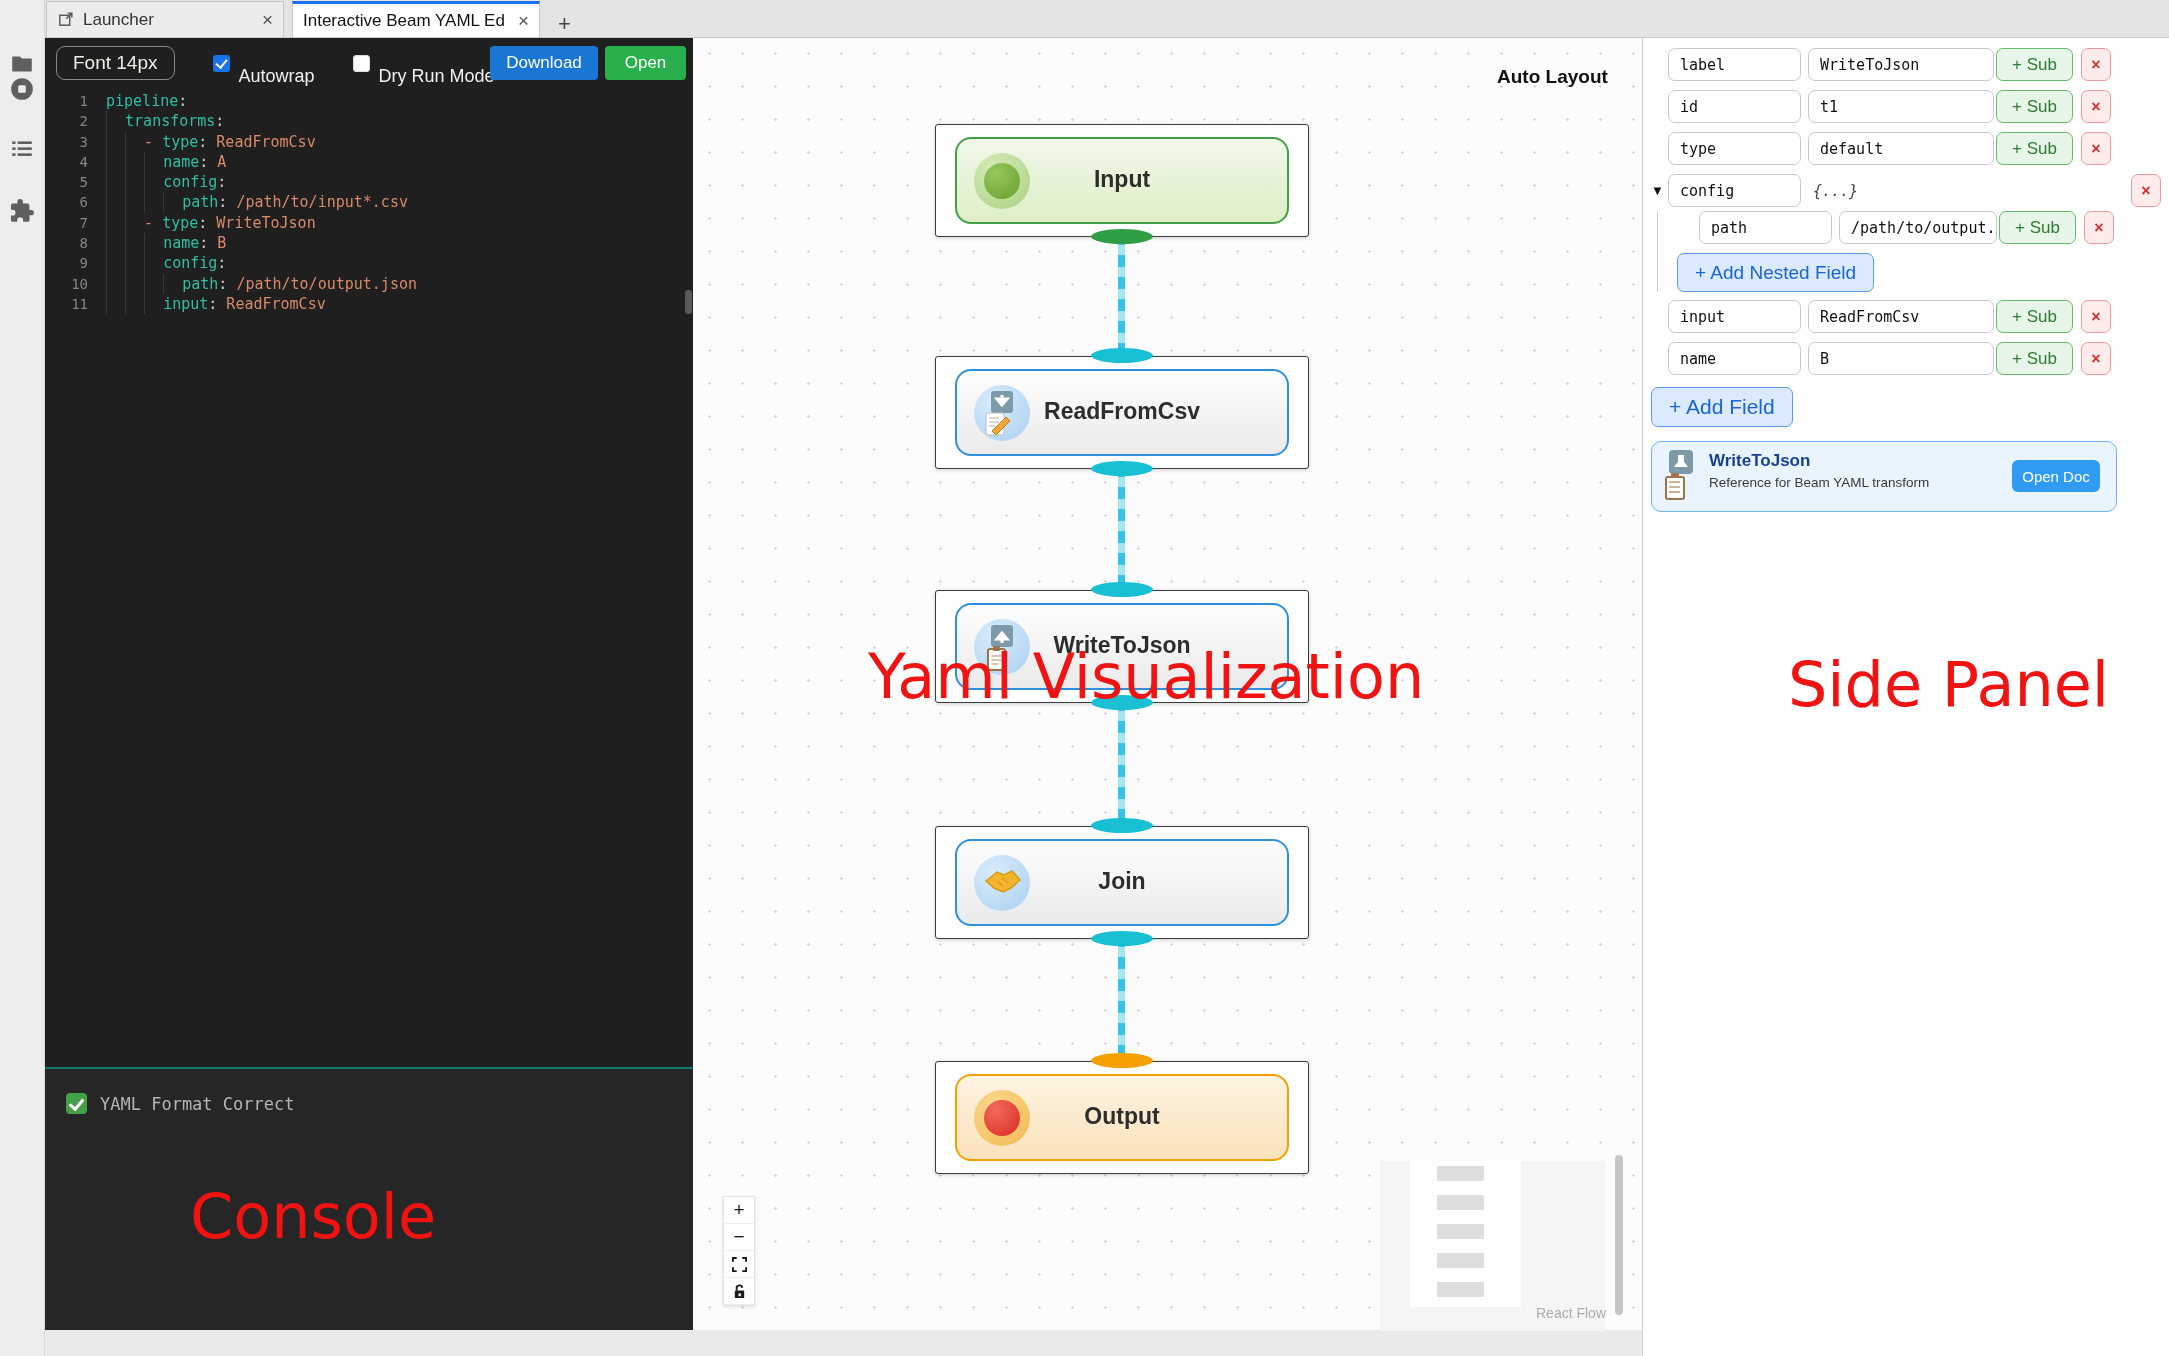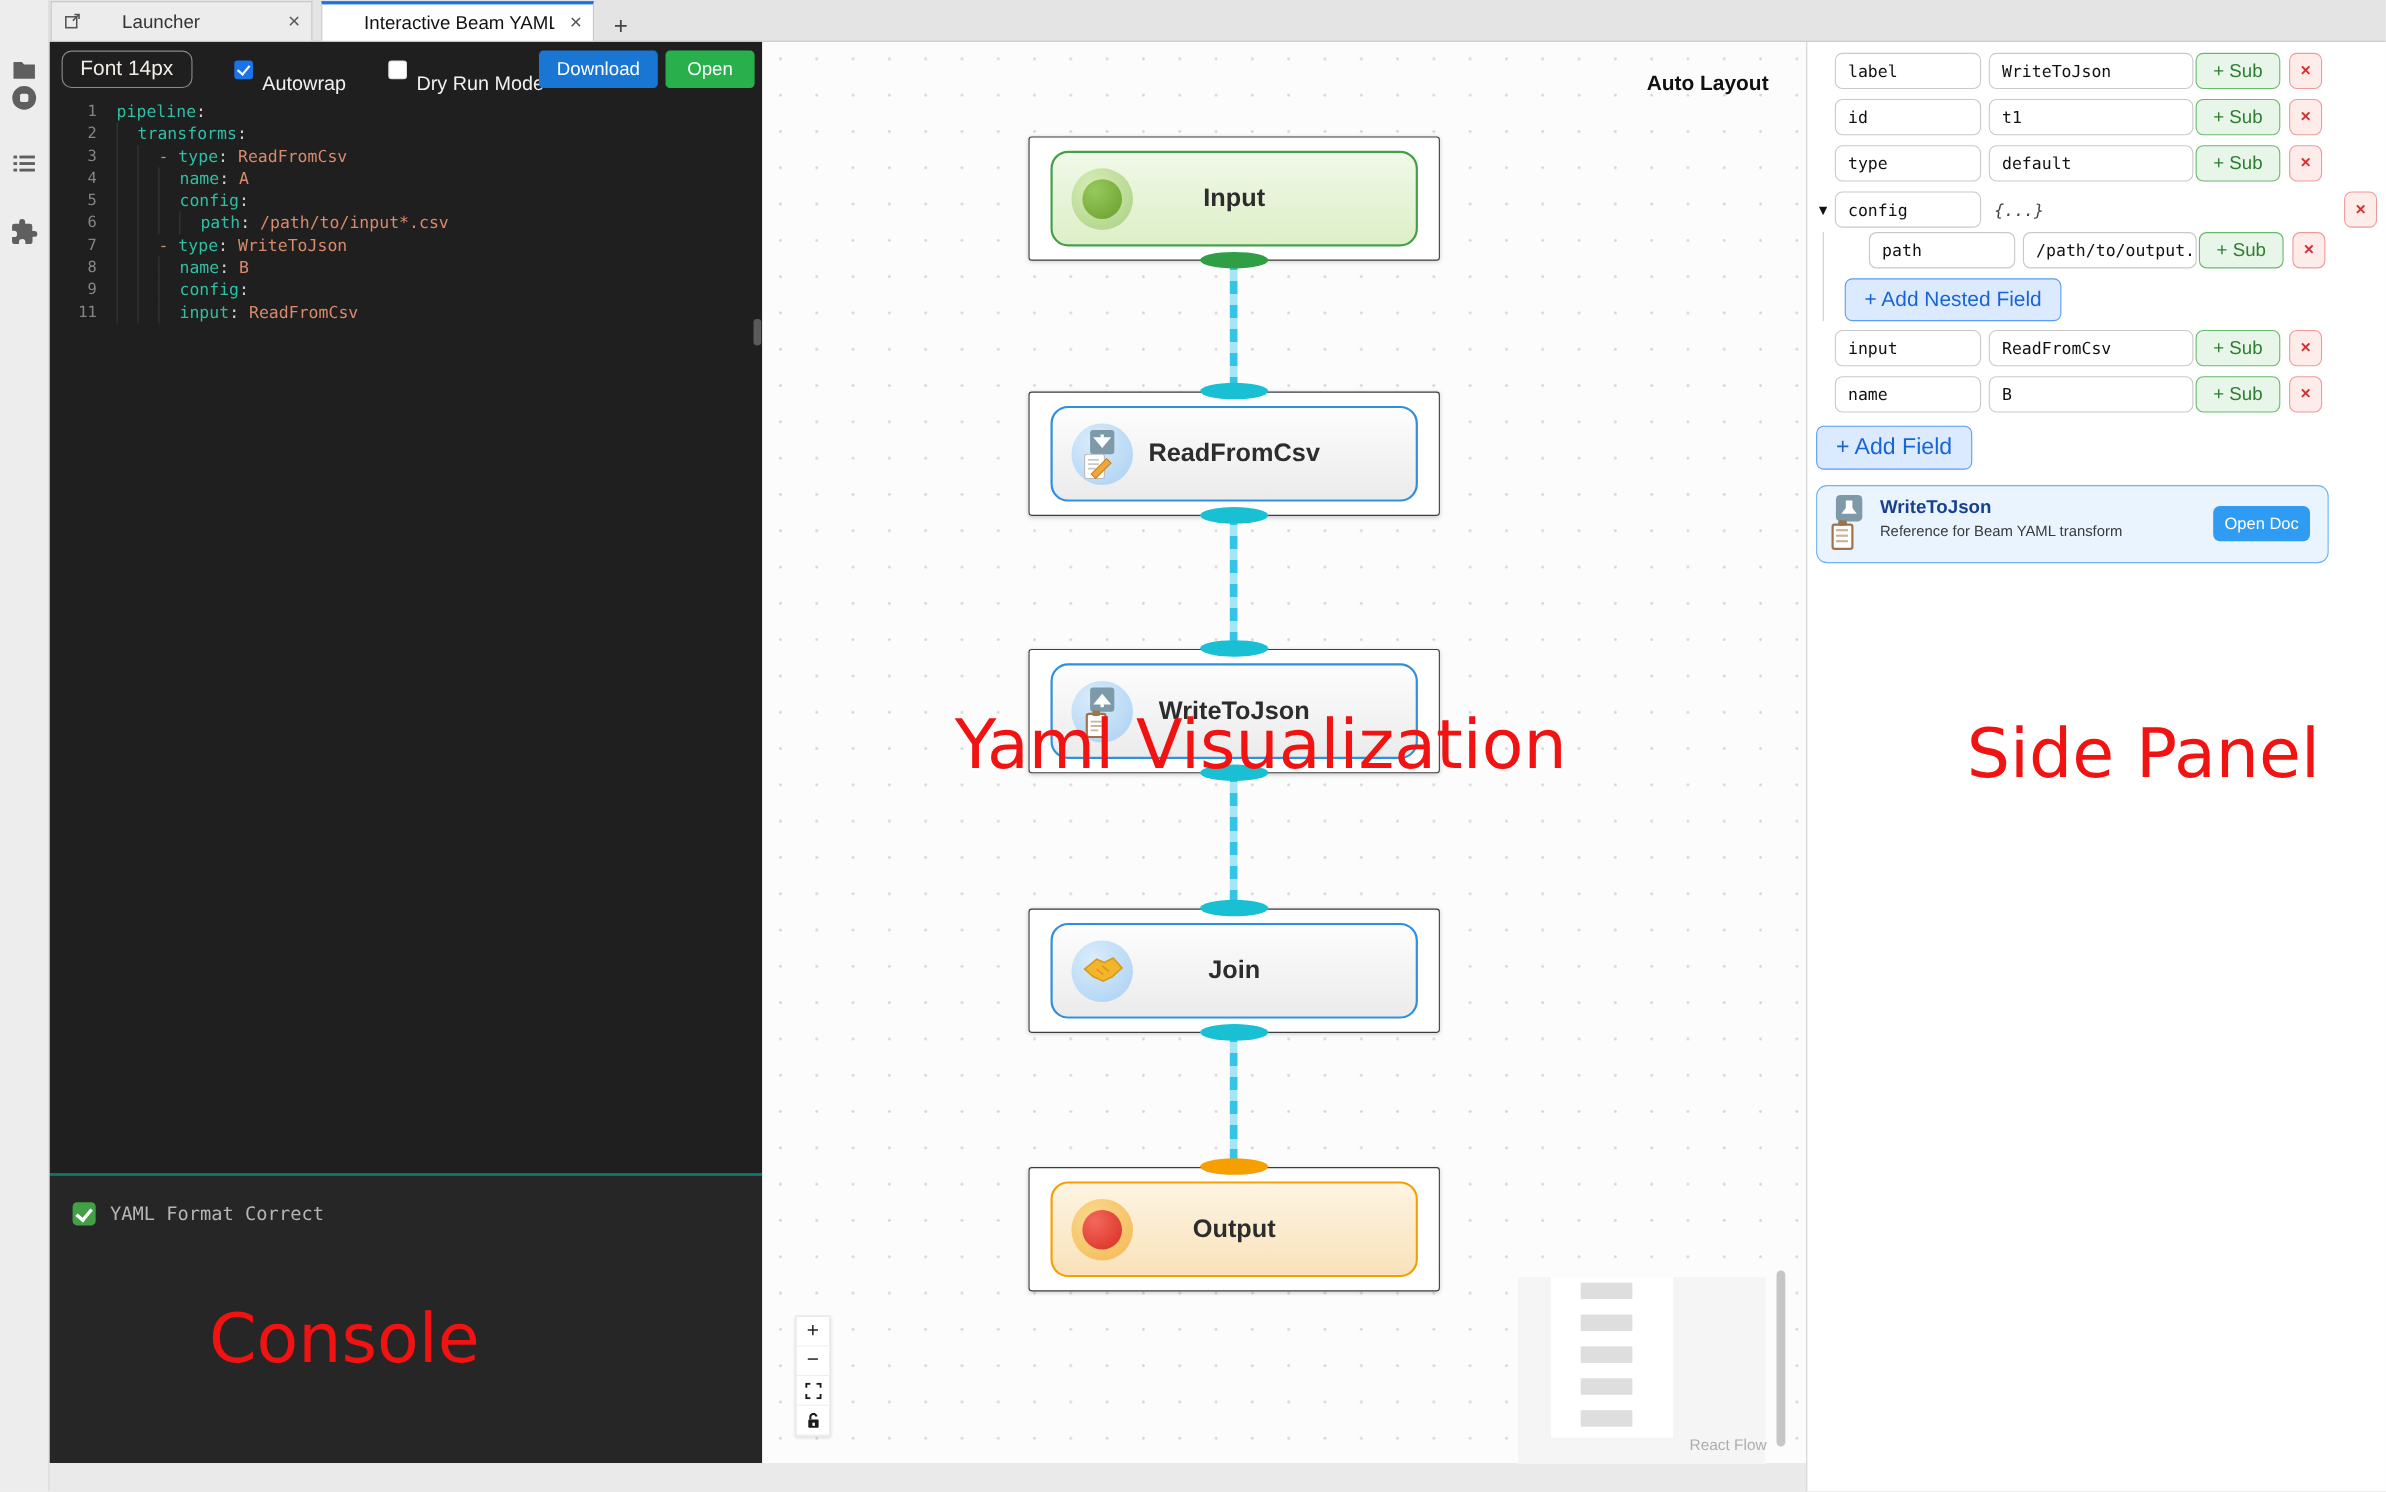--- a/index.html
+++ b/index.html
@@ -11,21 +11,21 @@
                 border-right:1px solid #d7d7d7;z-index:5;}
   .act-icon{position:absolute;left:9px;width:26px;height:26px;color:#5f5f5f;}
   .act-icon svg{width:100%;height:100%;}
 
   
   .tabbar{position:absolute;left:44px;top:0;right:0;height:37px;background:#e4e4e4;
           border-bottom:1px solid #c9c9c9;display:flex;align-items:flex-end;z-index:4;}
   .tab{height:36px;display:flex;align-items:center;box-sizing:border-box;padding:0 10px;
        font-size:17px;color:#333;background:#ececec;border:1px solid #c6c6c6;border-bottom:none;}
   .tab.active{background:#fff;border-top:3px solid #1a73e8;color:#111;}
-  .tab .lbl{flex:1;white-space:nowrap;overflow:hidden;margin-left:28px;}
+  .tab .lbl{flex:1;white-space:nowrap;overflow:hidden;}
   .tab-close{margin-left:14px;font-size:19px;color:#555;line-height:1;cursor:pointer;}
   .tab1{width:238px;margin-left:2px;}
   .tab2{width:248px;margin-left:8px;}
   .tab-add{margin-left:12px;font-size:22px;color:#444;padding:0 6px;cursor:pointer;}
   .tab-icon{width:17px;height:17px;margin-right:9px;}
   .tab-icon svg{width:100%;height:100%;}
 
   
   .editor-panel{position:absolute;left:44px;top:37px;width:649px;height:1030px;background:#1f1f1f;}
   .ed-toolbar{position:absolute;left:0;top:0;width:100%;height:52px;display:flex;align-items:center;}
@@ -218,20 +218,21 @@
     <div class="code-area" id="code-area">
         <div class="code-line"><span class="ln">1</span><span class="code-text"><span class="seg-key">pipeline</span><span class="seg-punct">:</span></span></div>
         <div class="code-line"><span class="ln">2</span><span class="code-text"><span class="ind"></span><span class="seg-key">transforms</span><span class="seg-punct">:</span></span></div>
         <div class="code-line"><span class="ln">3</span><span class="code-text"><span class="ind"></span><span class="ind"></span><span class="seg-val">- </span><span class="seg-key">type</span><span class="seg-punct">: </span><span class="seg-val">ReadFromCsv</span></span></div>
         <div class="code-line"><span class="ln">4</span><span class="code-text"><span class="ind"></span><span class="ind"></span><span class="ind"></span><span class="seg-key">name</span><span class="seg-punct">: </span><span class="seg-val">A</span></span></div>
         <div class="code-line"><span class="ln">5</span><span class="code-text"><span class="ind"></span><span class="ind"></span><span class="ind"></span><span class="seg-key">config</span><span class="seg-punct">:</span></span></div>
         <div class="code-line"><span class="ln">6</span><span class="code-text"><span class="ind"></span><span class="ind"></span><span class="ind"></span><span class="ind"></span><span class="seg-key">path</span><span class="seg-punct">: </span><span class="seg-val">/path/to/input*.csv</span></span></div>
         <div class="code-line"><span class="ln">7</span><span class="code-text"><span class="ind"></span><span class="ind"></span><span class="seg-val">- </span><span class="seg-key">type</span><span class="seg-punct">: </span><span class="seg-val">WriteToJson</span></span></div>
         <div class="code-line"><span class="ln">8</span><span class="code-text"><span class="ind"></span><span class="ind"></span><span class="ind"></span><span class="seg-key">name</span><span class="seg-punct">: </span><span class="seg-val">B</span></span></div>
         <div class="code-line"><span class="ln">9</span><span class="code-text"><span class="ind"></span><span class="ind"></span><span class="ind"></span><span class="seg-key">config</span><span class="seg-punct">:</span></span></div>
+        <div class="code-line"><span class="ln">10</span><span class="code-text"><span class="ind"></span><span class="ind"></span><span class="ind"></span><span class="ind"></span><span class="seg-key">path</span><span class="seg-punct">: </span><span class="seg-val">/path/to/output.json</span></span></div>
         <div class="code-line"><span class="ln">11</span><span class="code-text"><span class="ind"></span><span class="ind"></span><span class="ind"></span><span class="seg-key">input</span><span class="seg-punct">: </span><span class="seg-val">ReadFromCsv</span></span></div>
       </div>
     <div class="ed-scrollbar"></div>
   </div>
 
   <div class="console">
     <div class="console-status">
       <span class="check-ico"></span>
       <span>YAML Format Correct</span>
     </div>

